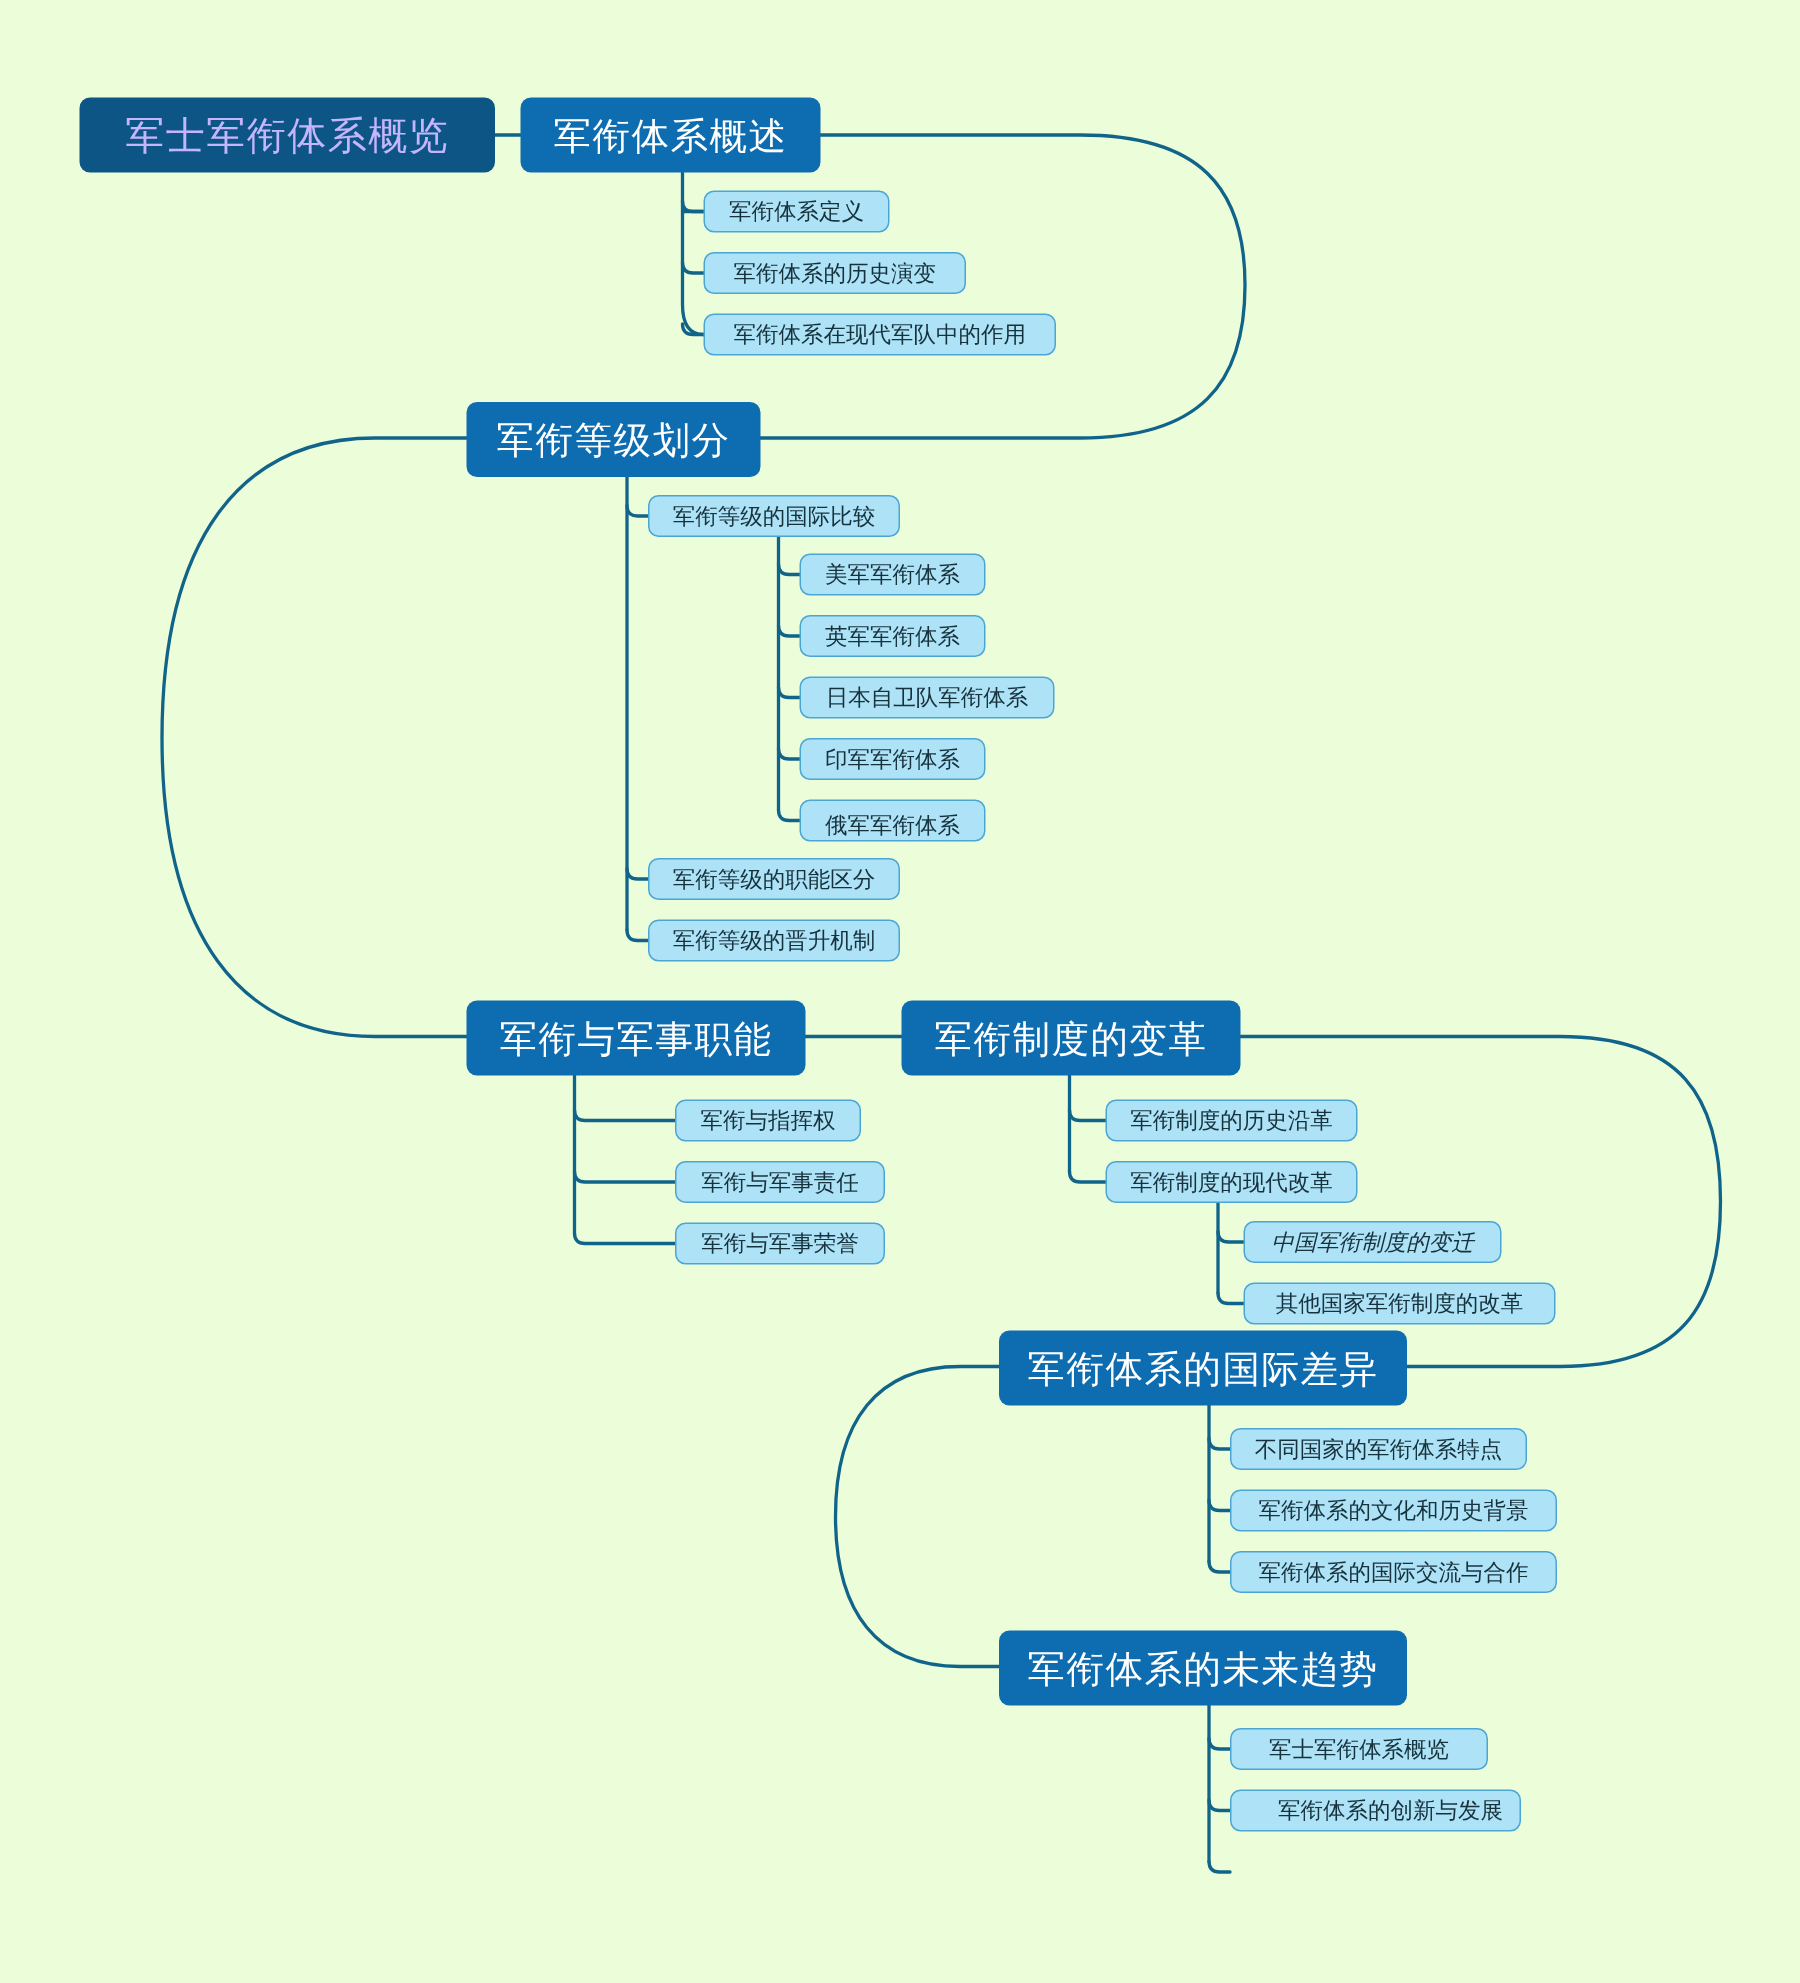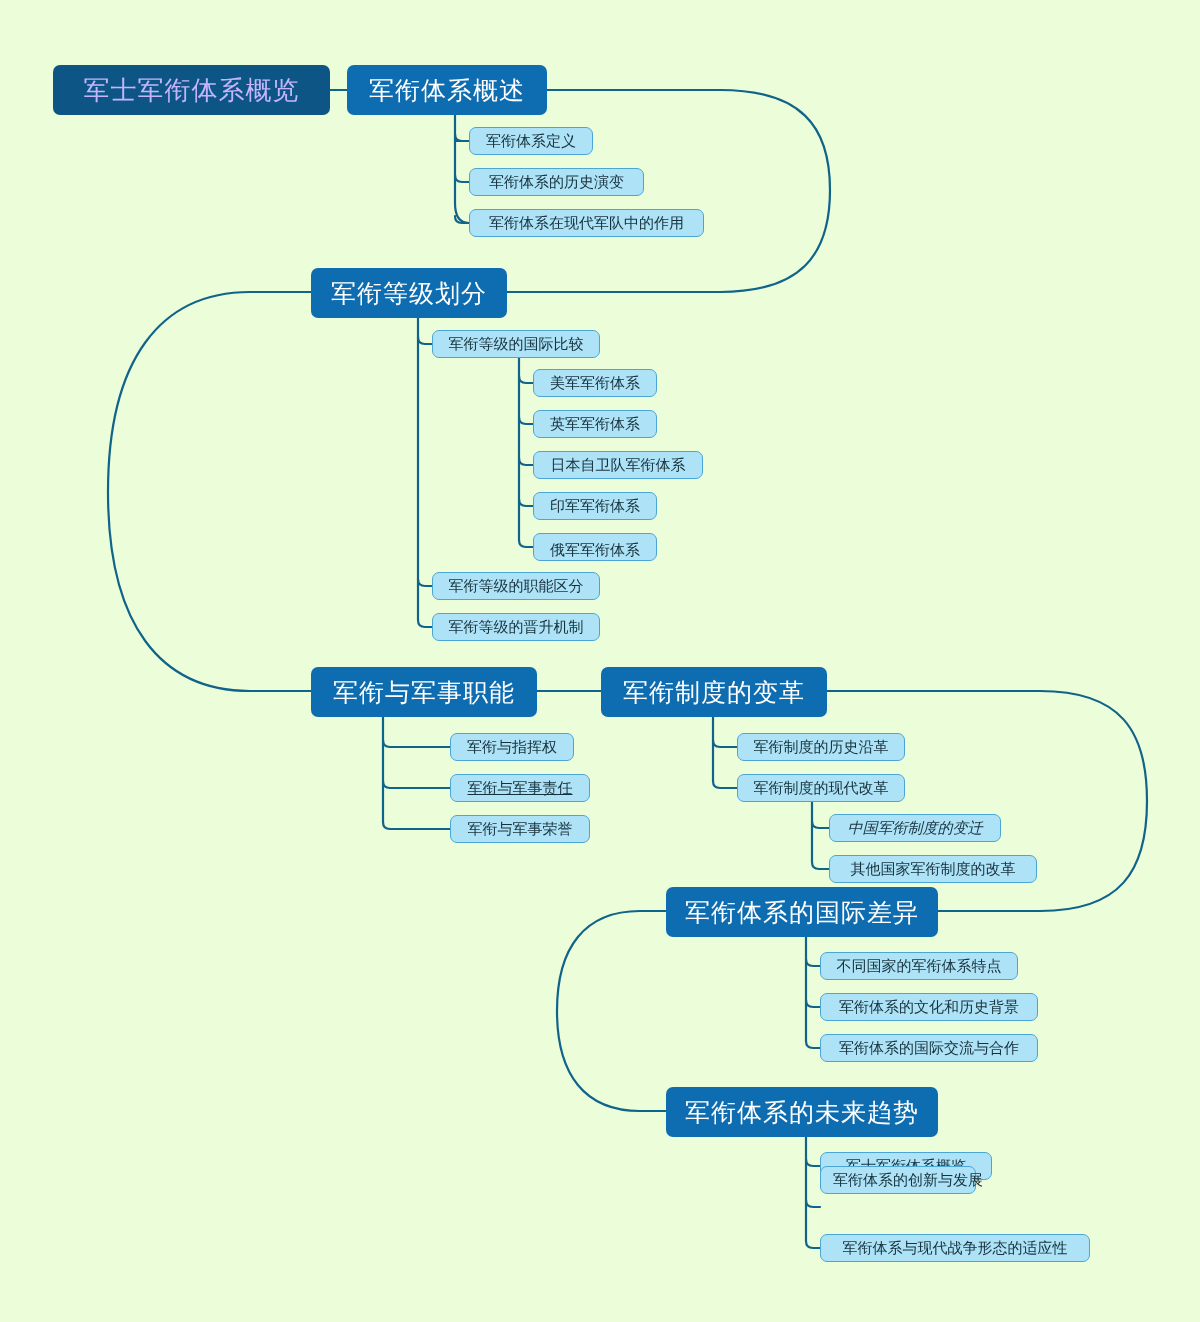--- a/index.html
+++ b/index.html
@@ -174,21 +174,21 @@
   <div class="node n-leaf" style="left: 432px; top: 613px; width: 168px; height: 28px;">
     <span>军衔等级的晋升机制</span>
   </div>
 
   <div class="node n-main" style="left: 311px; top: 667px; width: 226px; height: 50px;">
     <span>军衔与军事职能</span>
   </div>
   <div class="node n-leaf" style="left: 450px; top: 733px; width: 124px; height: 28px;">
     <span>军衔与指挥权</span>
   </div>
-  <div class="node n-leaf" style="left: 450px; top: 774px; width: 140px; height: 28px; text-decoration: underline;">
+  <div class="node n-leaf" style="left: 450px; top: 774px; width: 140px; height: 28px;">
     <span>军衔与军事责任</span>
   </div>
   <div class="node n-leaf" style="left: 450px; top: 815px; width: 140px; height: 28px;">
     <span>军衔与军事荣誉</span>
   </div>
 
   <div class="node n-main" style="left: 601px; top: 667px; width: 226px; height: 50px;">
     <span>军衔制度的变革</span>
   </div>
   <div class="node n-leaf" style="left: 737px; top: 733px; width: 168px; height: 28px;">
@@ -216,20 +216,17 @@
   <div class="node n-leaf" style="left: 820px; top: 1034px; width: 218px; height: 28px;">
     <span>军衔体系的国际交流与合作</span>
   </div>
 
   <div class="node n-main" style="left: 666px; top: 1087px; width: 272px; height: 50px;">
     <span>军衔体系的未来趋势</span>
   </div>
   <div class="node n-leaf" style="left: 820px; top: 1152px; width: 172px; height: 28px;">
     <span>军士军衔体系概览</span>
   </div>
-  <div class="node n-leaf" style="left: 820px; top: 1166px; width: 156px; height: 28px; padding-left: 32px;">
+  <div class="node n-leaf" style="left: 820px; top: 1193px; width: 194px; height: 28px; padding-left: 32px;">
     <span>军衔体系的创新与发展</span>
   </div>
-  <div class="node n-leaf" style="left: 820px; top: 1234px; width: 270px; height: 28px;">
-    <span>军衔体系与现代战争形态的适应性</span>
-  </div>
 
 </div>
 
 </body></html>

